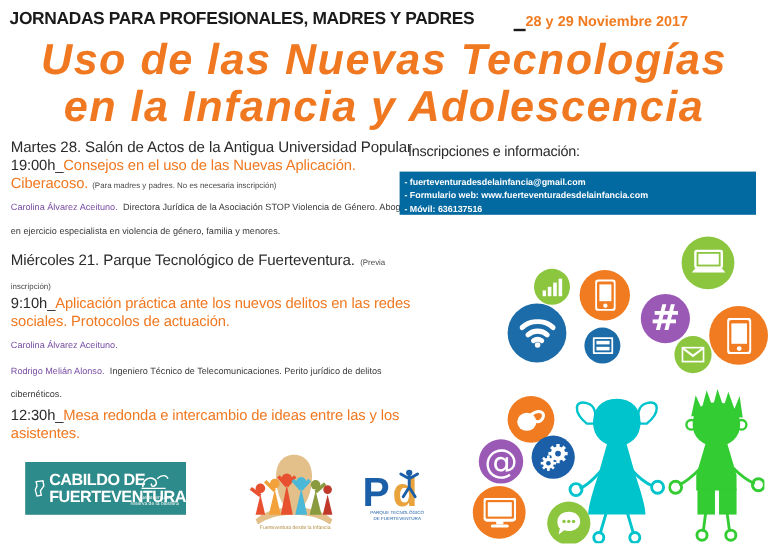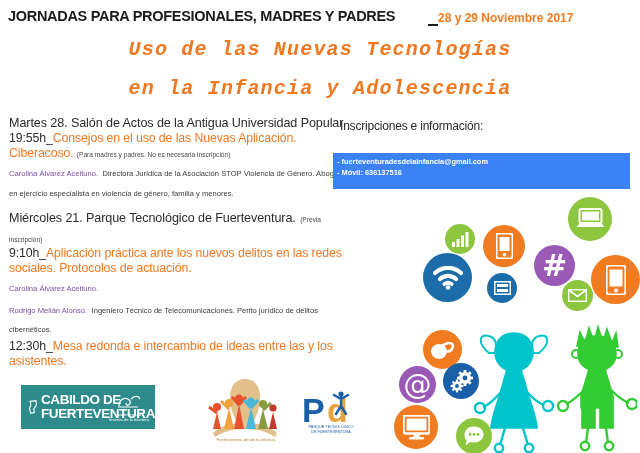--- a/index.html
+++ b/index.html
@@ -28,23 +28,23 @@
     white-space:nowrap;
   }
   .kicker-underline{
     position:absolute; left:428px; top:24px; width:10px; height:2px;
     background:#1a1a1a;
   }
 
   .bigtitle{
     position:absolute; left:0; top:30px; width:640px;
     text-align:center; color:#f07820;
-    font-family:Liberation Mono, monospace;
+    font-family:Liberation Sans, sans-serif;
     font-weight:bold; font-style:italic;
-    font-size:20px; line-height:39px;
+    font-size:36px; line-height:39px;
     letter-spacing:1.2px;
     white-space:pre-line;
   }
 
   
   .leftcol{
     position:absolute; left:9px; top:116px; width:345px;
   }
   .lc-line{ line-height:1.22; margin:0; }
   .venue{
@@ -60,23 +60,23 @@
   .speaker-desc{ font-size:7.6px; color:#3a3a3a; }
   .gap{ height:7px; }
   .gap-s{ height:2px; }
 
   
   .insc-title{
     position:absolute; left:340px; top:119px;
     font-size:12px; color:#2b2b2b; letter-spacing:-0.2px;
   }
   .insc-box{
-    position:absolute; left:333px; top:153px;
+    position:absolute; left:333px; top:143px;
     width:297px; height:36px;
-    background:#3b82f6;
+    background:#0369a1;
   }
   .insc-box ul{ list-style:none; padding:3px 0 0 4px; }
   .insc-box li{
     color:#ffffff; font-size:7.4px; font-weight:bold;
     line-height:11.4px; white-space:nowrap;
   }
 
   
   .icon{
     position:absolute; border-radius:50%;
@@ -132,21 +132,21 @@
   <div class="kicker-dates">28 y 29 Noviembre 2017</div>
 
   <div class="bigtitle">Uso de las Nuevas Tecnologías
 en la Infancia y Adolescencia</div>
 
   <div class="leftcol">
 
     <div>
       <div class="lc-line venue">Martes 28. Salón de Actos de la Antigua Universidad Popular.</div>
       <div class="lc-line talk">
-        <span class="hour">19:55h_</span><span>Consejos en el uso de las Nuevas Aplicación. Ciberacoso.</span>
+        <span class="hour">19:00h_</span><span>Consejos en el uso de las Nuevas Aplicación. Ciberacoso.</span>
         <span class="note">(Para madres y padres. No es necesaria inscripción)</span>
       </div>
       <div class="lc-line">
         <span class="speaker">Carolina Álvarez Aceituno.</span>
         <span class="speaker-desc">Directora Jurídica de la Asociación STOP Violencia de Género. Abogada en ejercicio especialista en violencia de género, familia y menores.</span>
       </div>
     </div>
 
     <div class="gap"></div>
 
@@ -175,20 +175,21 @@
       <div class="lc-line talk">
         <span class="hour">12:30h_</span><span>Mesa redonda e intercambio de ideas entre las y los asistentes.</span>
       </div>
     </div>
   </div>
 
   <div class="insc-title">Inscripciones e información:</div>
   <div class="insc-box">
     <ul>
       <li>- fuerteventuradesdelainfancia@gmail.com</li>
+      <li>- Formulario web: www.fuerteventuradesdelainfancia.com</li>
       <li>- Móvil: 636137516</li>
     </ul>
   </div>
 
   <div class="icon" style="left:445px; top:224px; width:30px; height:30px; background:#8cc63f;">
     <svg width="17" height="15" viewBox="0 0 17 15">
         <rect x="0" y="10" width="3" height="5" fill="#fff"></rect>
         <rect x="4.5" y="7" width="3" height="8" fill="#fff"></rect>
         <rect x="9" y="3.5" width="3" height="11.5" fill="#fff"></rect>
         <rect x="13.5" y="0" width="3" height="15" fill="#fff"></rect>

